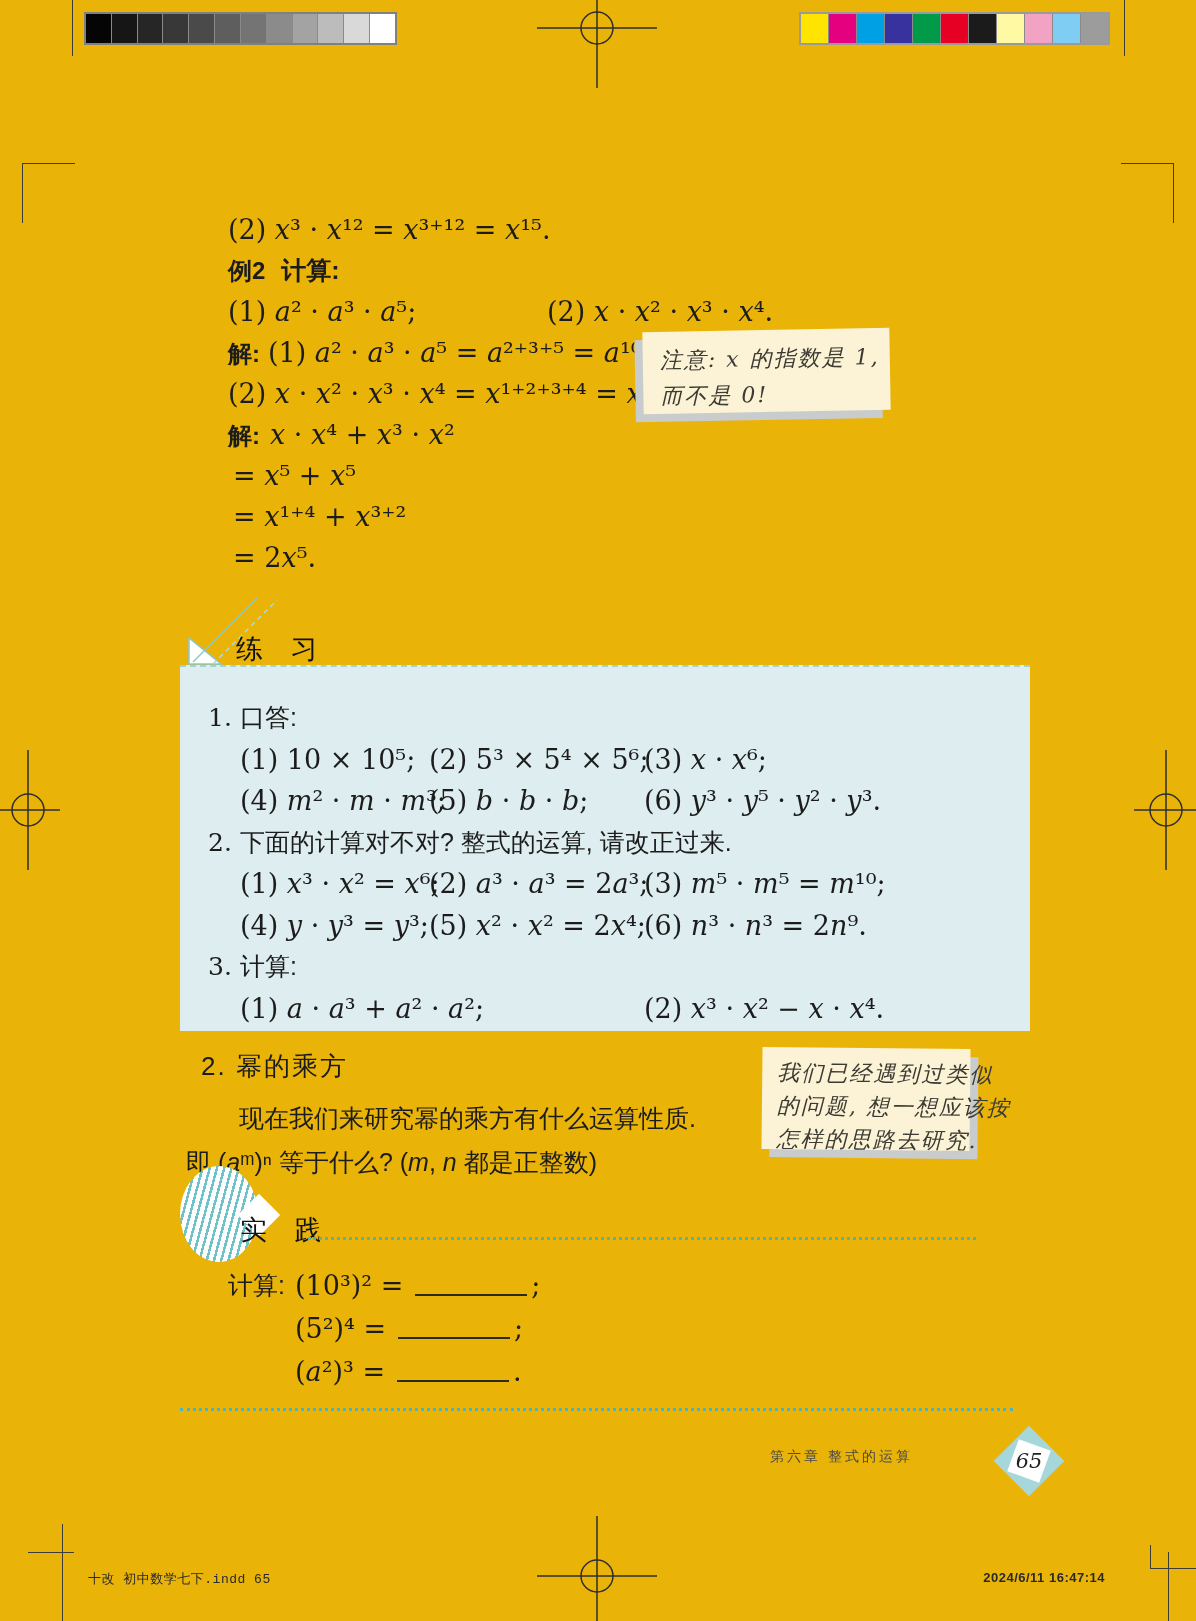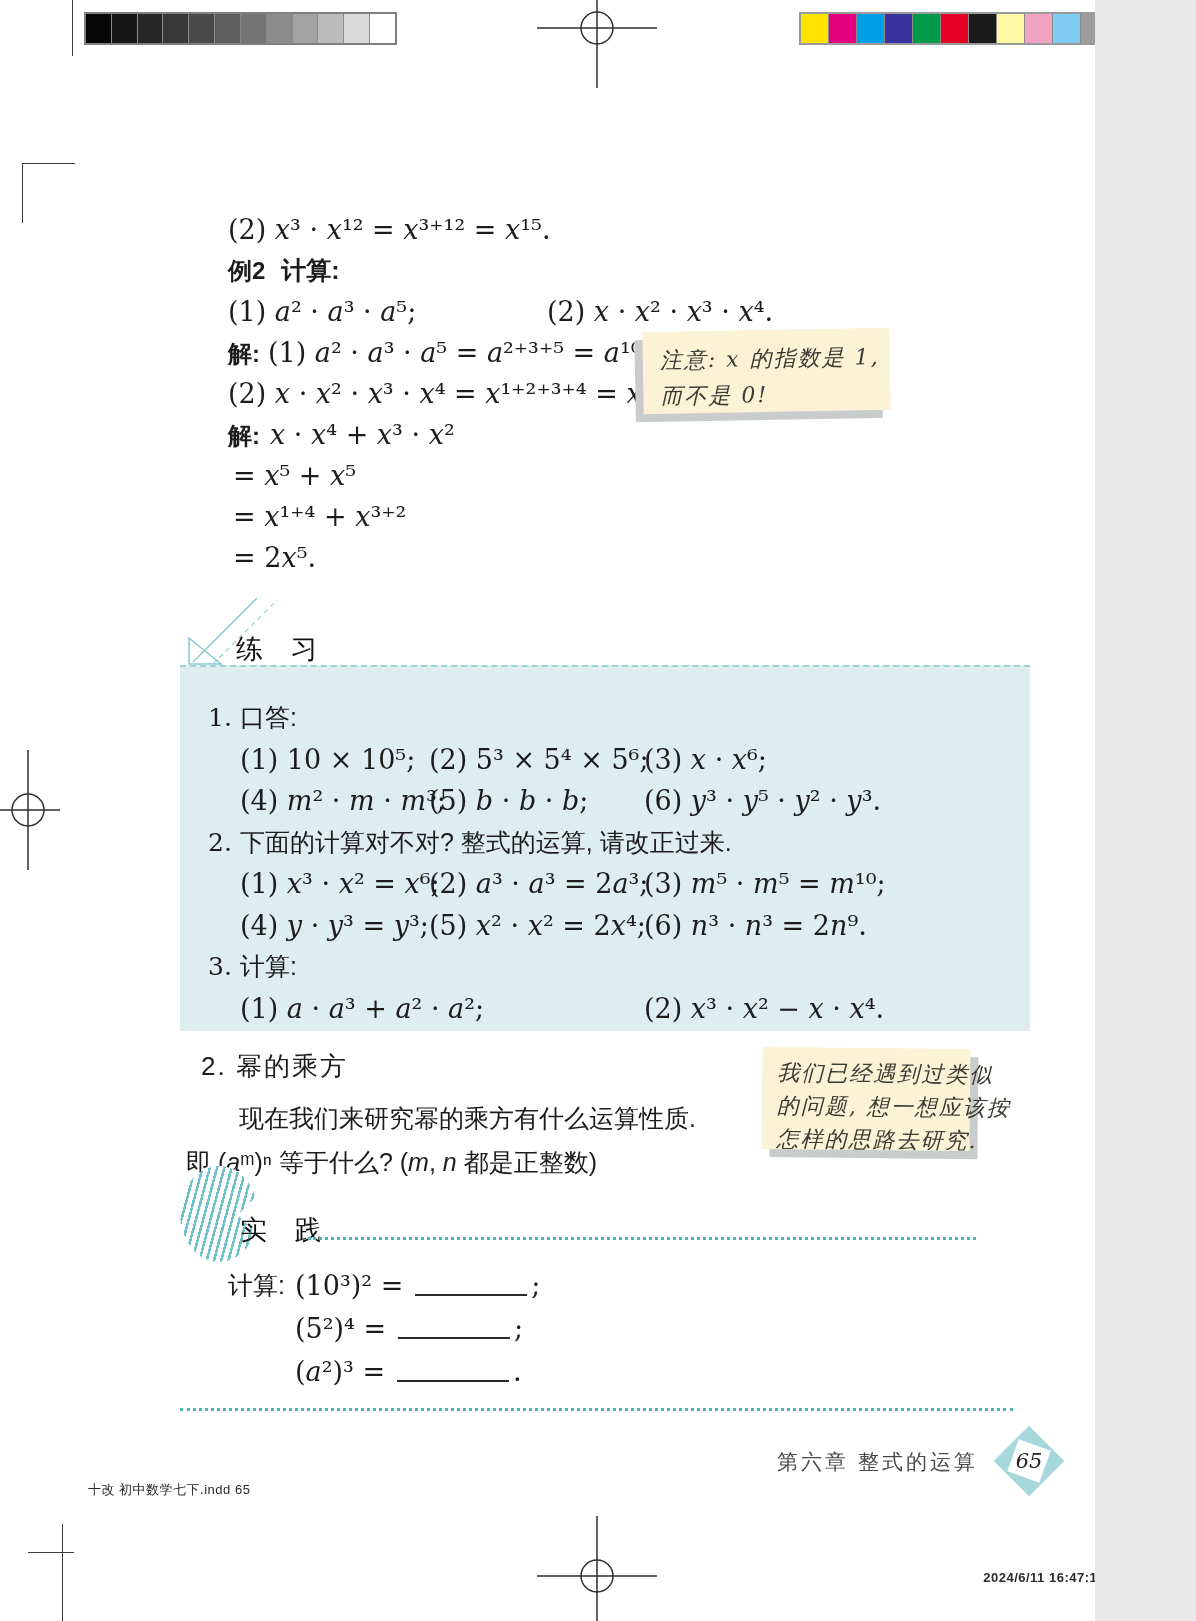--- a/index.html
+++ b/index.html
@@ -1,16 +1,16 @@
 <!DOCTYPE html>
 <html><head>
 <meta charset="utf-8">
 <style>
   html,body{margin:0;padding:0;background:#e8e8e8;}
-  .page{position:relative;width:1095px;height:1621px;background:#ffffff;overflow:hidden;
+  .page{position:relative;width:1196px;height:1621px;background:#eab308;overflow:hidden;
         font-family:"Liberation Sans","DejaVu Sans",sans-serif;color:#1c1c1c;}
   
   .mark{position:absolute;background:#3c3c3c;}
   .bar{position:absolute;display:flex;box-sizing:border-box;}
   .bar.gray{left:84px;top:12px;width:313px;height:33px;border:2px solid #808080;}
   .bar.color{left:799px;top:12px;width:311px;height:33px;border:2px solid #9a9a9a;}
   .swatch{flex:1;border-right:1px solid #8a8a8a;}
   .swatch:last-child{border-right:none;}
   .reg{position:absolute;width:120px;height:120px;}
   .reg line{stroke:#2e2e2e;stroke-width:1.5;}
@@ -60,22 +60,22 @@
   .dotline{position:absolute;border-top:3px dotted #53b2b8;}
   .dl1{left:308px;top:1237px;width:668px;}
   .dl2{left:180px;top:1408px;width:833px;}
   .sj-calc{position:absolute;left:228px;top:1264px;font-size:25px;}
   .sj-row{line-height:43px;height:43px;white-space:nowrap;}
   .sj-row.indent{padding-left:67px;}
   .sj-calc-label{font-size:25px;margin-right:10px;}
   .blank{display:inline-block;width:112px;height:2px;background:#2a2a2a;vertical-align:-1px;
          margin:0 4px 0 12px;}
   
-  .f-chapter{position:absolute;left:770px;top:1448px;width:215px;text-align:center;
-             font-size:21px;color:#4a4a4a;letter-spacing:3px;}
+  .f-chapter{position:absolute;left:770px;top:1448px;width:215px;text-align:left;
+             font-size:14px;color:#4a4a4a;letter-spacing:3px;}
   .diamond{position:absolute;left:993px;top:1425px;width:72px;height:72px;}
   .d-outer{position:absolute;left:11px;top:11px;width:50px;height:50px;background:#a6d7da;transform:rotate(45deg);}
   .d-inner{position:absolute;left:19px;top:19px;width:34px;height:34px;background:#ffffff;transform:rotate(20deg);}
   .d-num{position:absolute;left:0;top:24px;width:72px;text-align:center;
          font-family:"DejaVu Serif","Liberation Serif",serif;font-style:italic;font-size:21px;color:#222;}
 </style>
 </head>
 <body>
 
 <div class="page">
@@ -248,16 +248,16 @@
   </div>
 
   <div class="dotline dl2"></div>
   <div class="f-chapter">第六章  整式的运算</div>
   <div class="diamond">
     <div class="d-outer"></div>
     <div class="d-inner"></div>
     <div class="d-num">65</div>
   </div>
 
-  <div class="pslug" style="left:88px;top:1481px;">十改 初中数学七下.indd   65</div>
+  <div class="pslug" style="left:88px;top:1570px;font-family:Liberation Mono, monospace;">十改 初中数学七下.indd   65</div>
   <div class="pslug" style="left:905px;top:1570px;width:200px;text-align:right;font-weight:bold;">2024/6/11   16:47:14</div>
 
 </div>
 
 </body></html>

